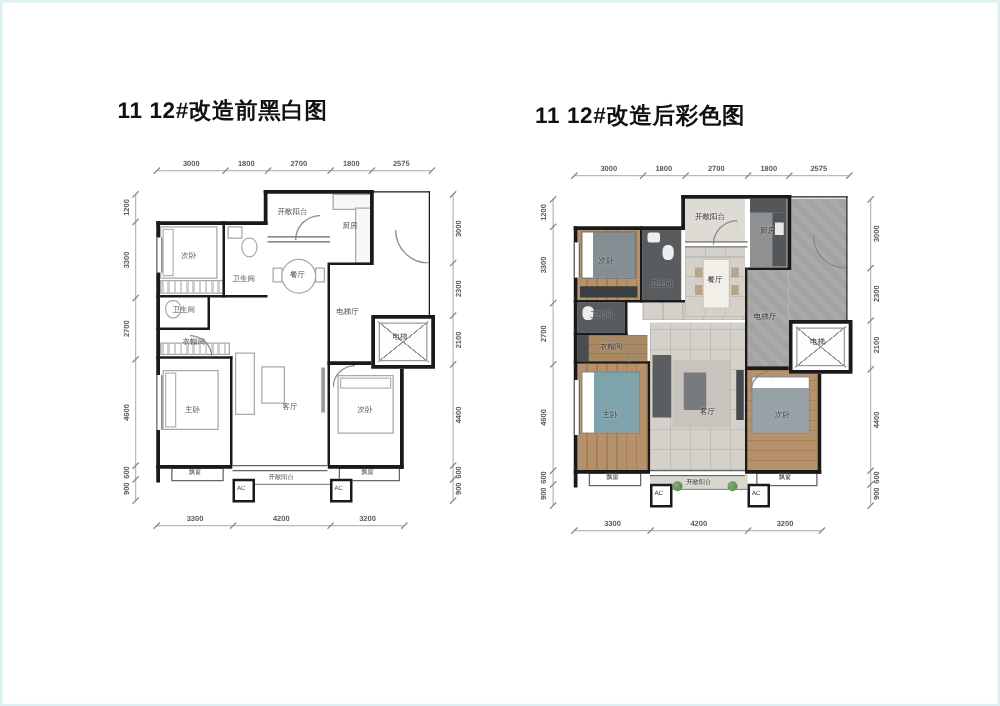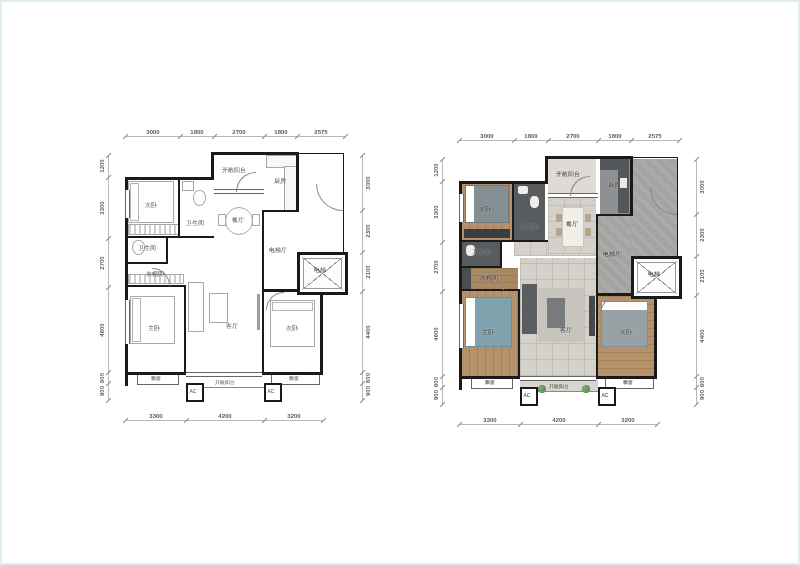--- a/index.html
+++ b/index.html
@@ -159,20 +159,21 @@
   .cpl{width:8px;height:8px;border-radius:50%;background:radial-gradient(circle at 35% 35%,#7fae76,#4c7a45);}
   .cpl1{left:112px;top:303px;}
   .cpl2{left:156px;top:303px;}
 </style>
 </head>
 <body>
 
 <div class="page-frame"></div>
 
 <div class="plan bw" id="plan-before">
+  <h2 class="plan-title">11 12#改造前黑白图</h2>
 
   <div class="drawing">
 
     <div>
       <i class="dh" style="left:33px;top:58px;width:220px"></i>
       <i class="tk" style="left:30px;top:58px"></i>
       <i class="tk" style="left:85px;top:58px"></i>
       <i class="tk" style="left:119px;top:58px"></i>
       <i class="tk" style="left:169px;top:58px"></i>
       <i class="tk" style="left:202px;top:58px"></i>
@@ -301,20 +302,21 @@
       <span class="rl" style="left:64px;top:300px;font-size:5px">飘窗</span>
       <span class="rl" style="left:202px;top:300px;font-size:5px">飘窗</span>
       <span class="rl" style="left:133px;top:304px;font-size:5px">开敞阳台</span>
       <span class="rl" style="left:101px;top:313px;font-size:5px">AC</span>
       <span class="rl" style="left:179px;top:313px;font-size:5px">AC</span>
     </div>
   </div>
 </div>
 
 <div class="plan cl" id="plan-after">
+  <h2 class="plan-title">11 12#改造后彩色图</h2>
 
   <div class="drawing">
 
     <div>
       <i class="dh" style="left:33px;top:58px;width:220px"></i>
       <i class="tk" style="left:30px;top:58px"></i>
       <i class="tk" style="left:85px;top:58px"></i>
       <i class="tk" style="left:119px;top:58px"></i>
       <i class="tk" style="left:169px;top:58px"></i>
       <i class="tk" style="left:202px;top:58px"></i>

